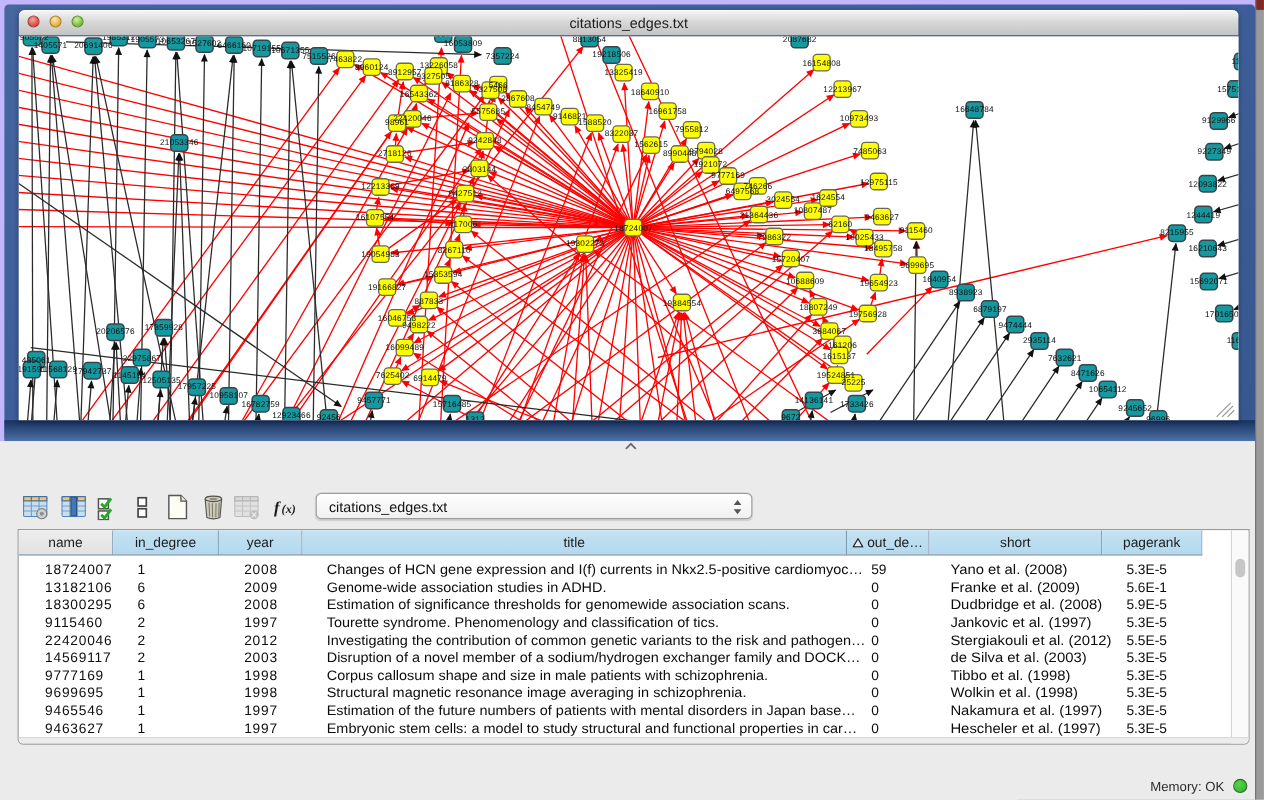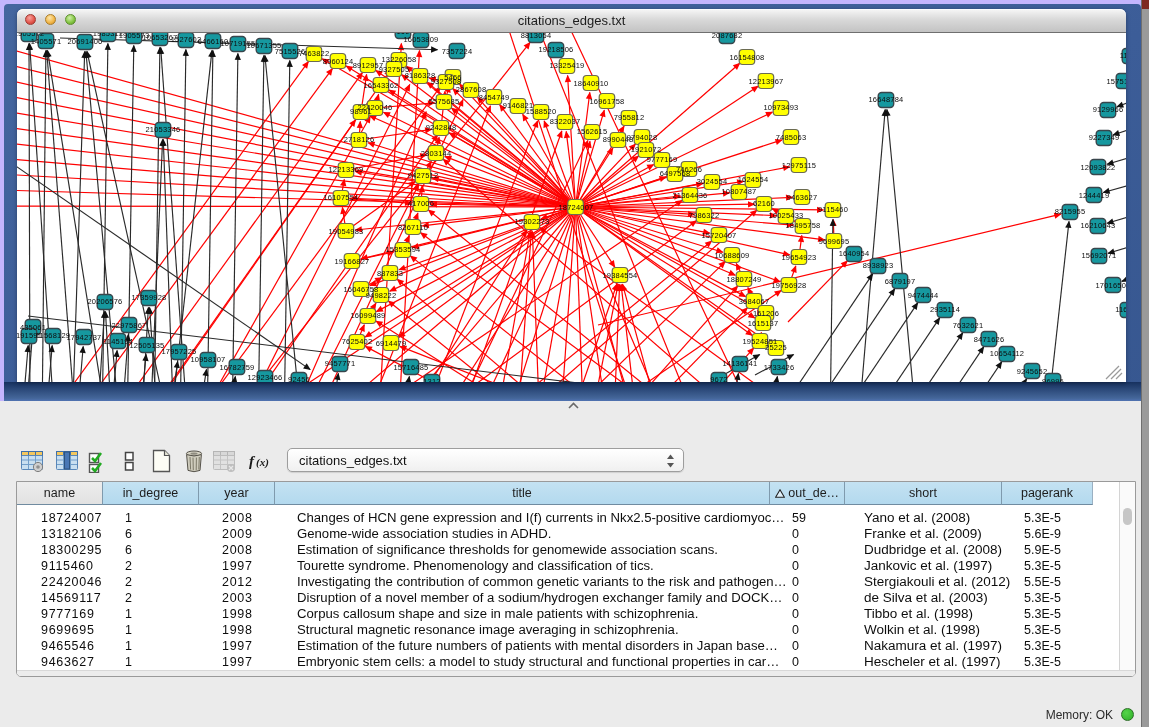--- a/index.html
+++ b/index.html
@@ -701,21 +701,21 @@
             <span style="left:831px">Yano et al. (2008)</span>
             <span style="left:991px">5.3E-5</span>
           </div>
           <div class="trow" style="top:45px">
             <span style="left:8px">13182106</span>
             <span style="left:92px">6</span>
             <span style="left:189px">2009</span>
             <span style="left:264px">Genome-wide association studies in ADHD.</span>
             <span style="left:759px">0</span>
             <span style="left:831px">Franke et al. (2009)</span>
-            <span style="left:991px">5.6E-9</span>
+            <span style="left:991px">5.6E-1</span>
           </div>
           <div class="trow" style="top:61px">
             <span style="left:8px">18300295</span>
             <span style="left:92px">6</span>
             <span style="left:189px">2008</span>
             <span style="left:264px">Estimation of significance thresholds for genomewide association scans.</span>
             <span style="left:759px">0</span>
             <span style="left:831px">Dudbridge et al. (2008)</span>
             <span style="left:991px">5.9E-5</span>
           </div>

